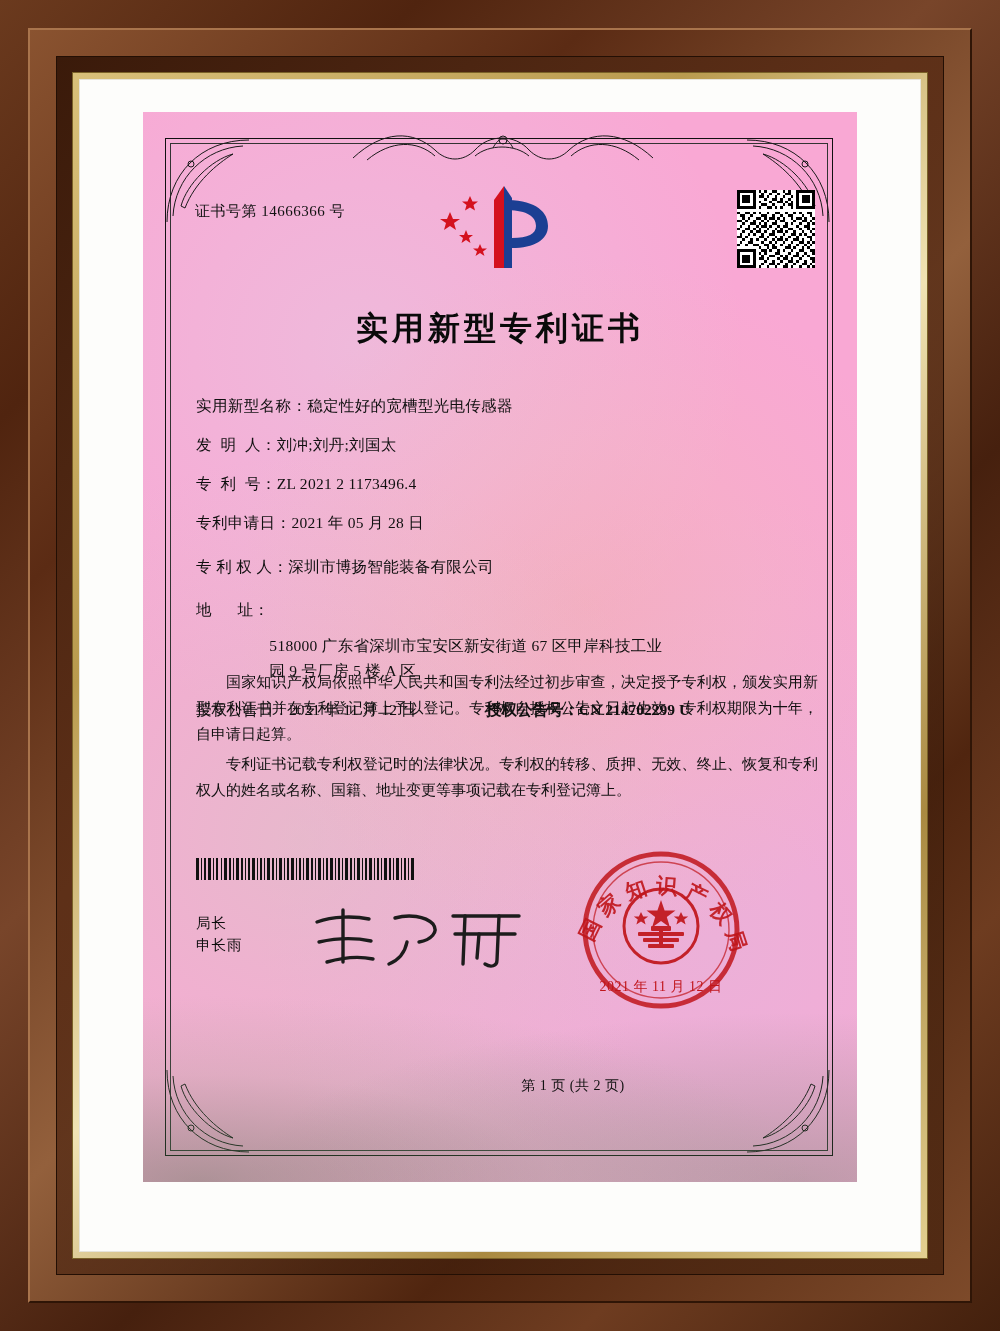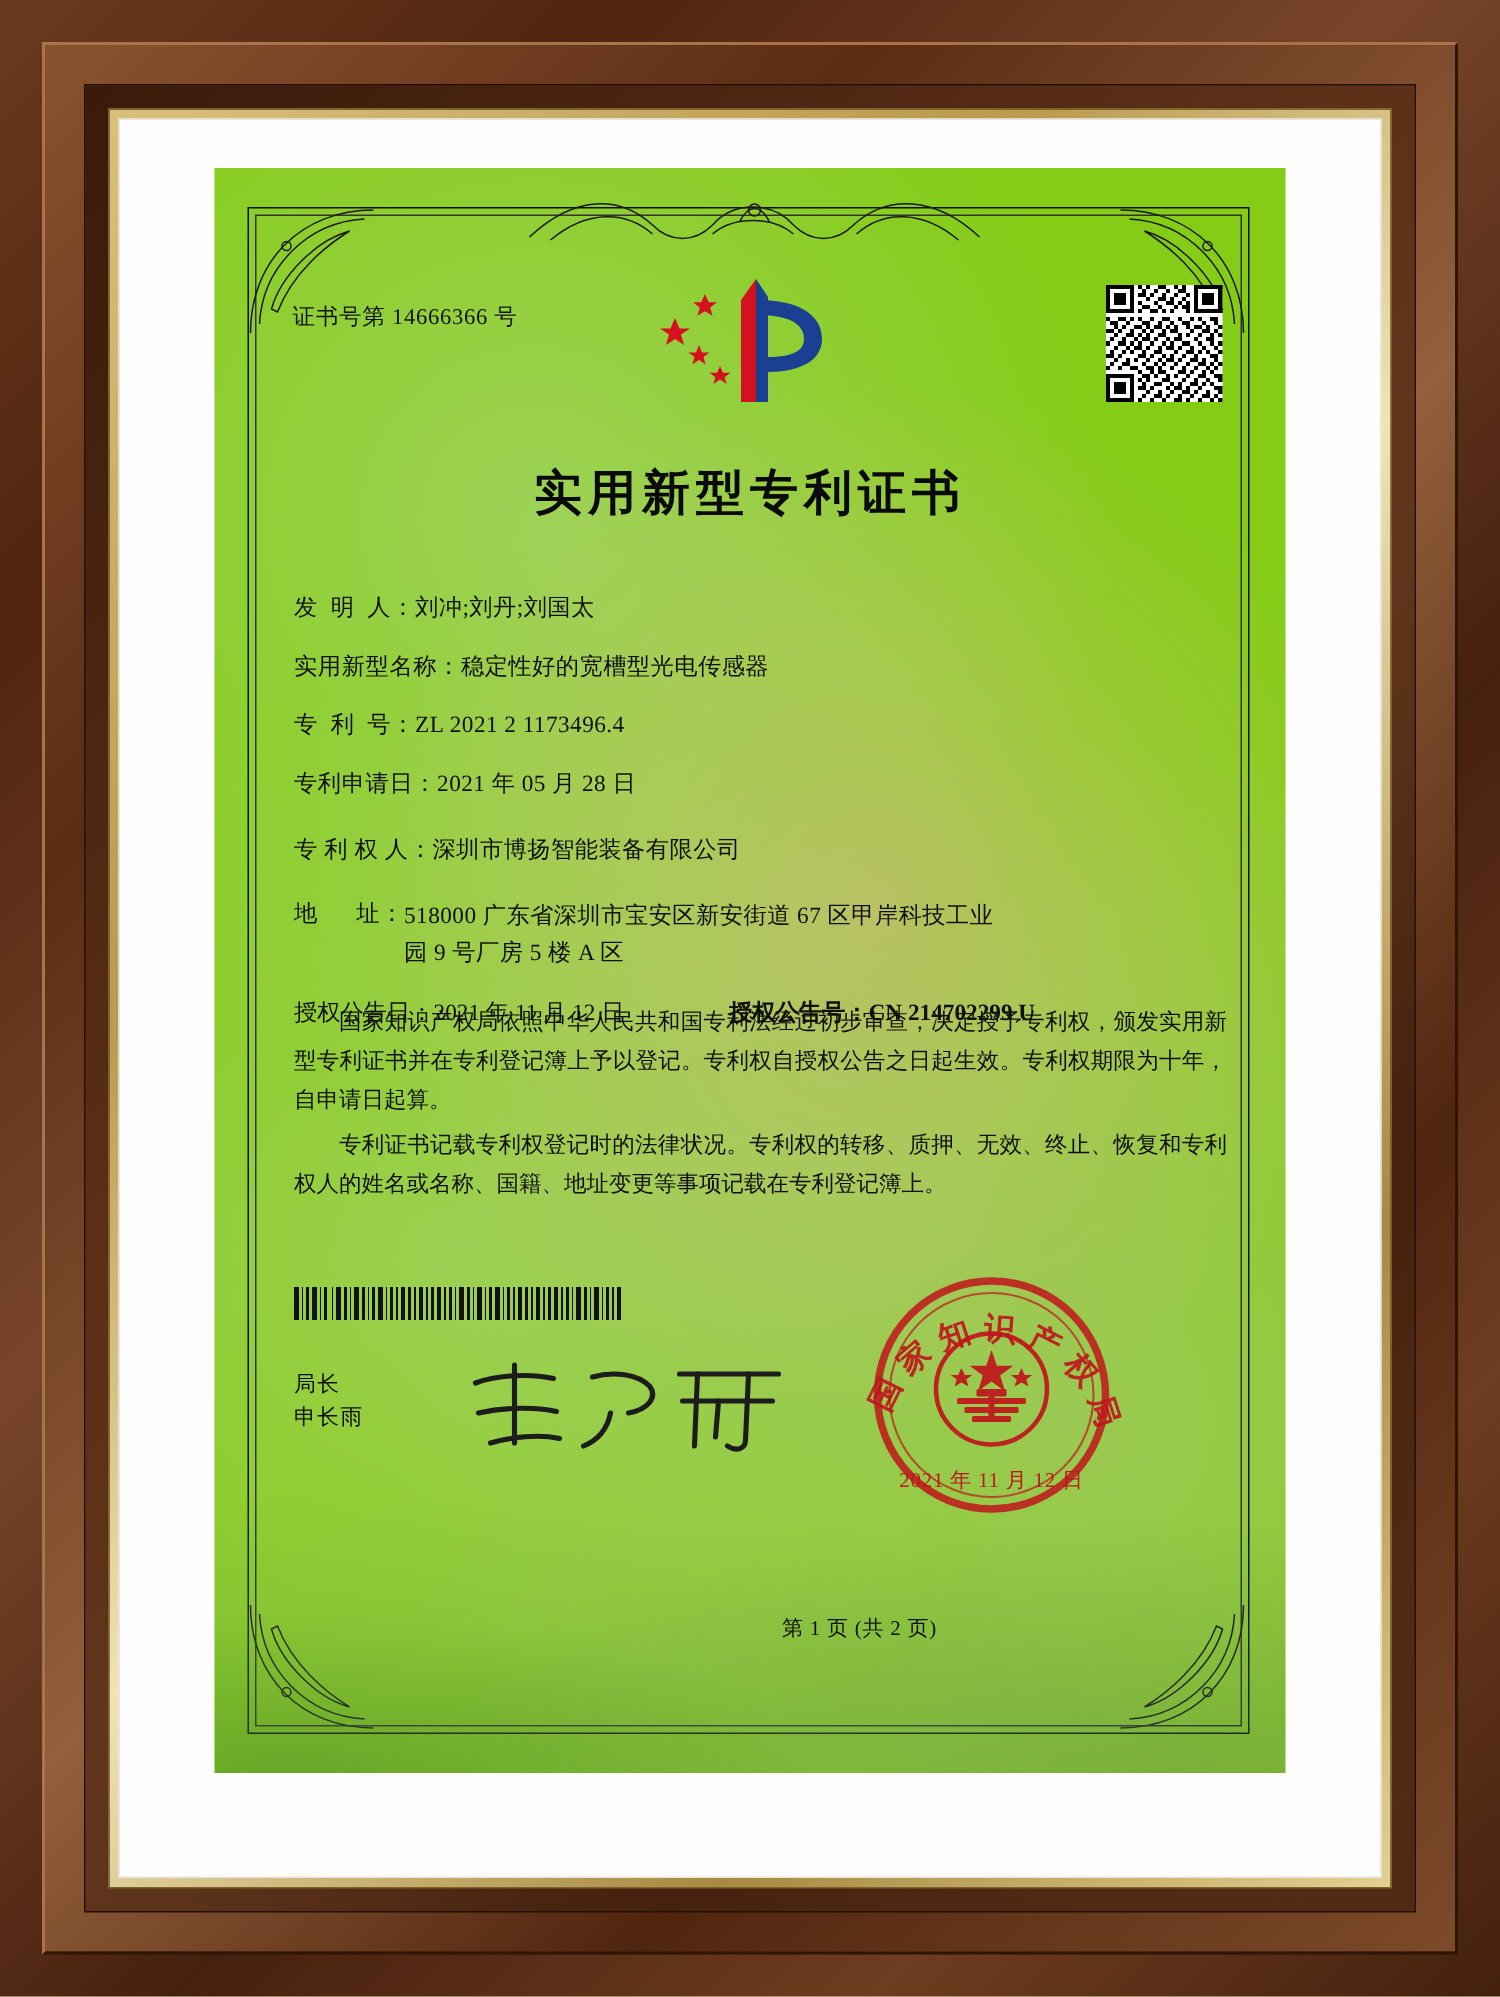--- a/index.html
+++ b/index.html
@@ -58,21 +58,21 @@
     box-sizing: border-box;
     background: #fdfdfb;
     border: 1px solid #e6e4dc;
   }
 
   
   .paper {
     position: absolute;
     left: 143px; top: 112px;
     width: 714px; height: 1070px;
-    background: #84cc16;
+    background: #f9a8d4;
     overflow: hidden;
   }
   
   .paper::before {
     content: "";
     position: absolute;
     left: 0; top: 0; right: 0; bottom: 0;
     background:
       radial-gradient(circle at 62% 46%, rgba(240,180,170,0.45) 0%, rgba(240,190,175,0.25) 22%, rgba(255,255,255,0) 48%),
       radial-gradient(circle at 22% 68%, rgba(200,215,190,0.35) 0%, rgba(255,255,255,0) 42%),
@@ -171,21 +171,21 @@
   }
   .f-label {
     flex: 0 0 auto;
     white-space: pre;
     letter-spacing: 0.4px;
   }
   .f-value {
     flex: 1 1 auto;
     letter-spacing: 0.3px;
   }
-  .f-value.wrap { line-height: 1.6; }
+  .f-value.wrap { line-height: 1.6; margin-top: 35px; }
 
   .row-inline {
     display: flex;
     align-items: flex-start;
     margin-bottom: 30px;
   }
   .row-inline .seg-a { width: 290px; white-space: nowrap; }
   .row-inline .seg-b { white-space: nowrap; font-weight: bold; }
 
   .paras {
@@ -562,27 +562,27 @@
           <rect x="26" y="28" width="1" height="1"></rect>
           <rect x="28" y="28" width="1" height="1"></rect>
       </g>
     </svg>
 
     <div class="title">实用新型专利证书</div>
 
     <div class="fields">
 
       <div class="field-row">
+        <span class="f-label">实用新型名称：</span>
+        <span class="f-value">稳定性好的宽槽型光电传感器</span>
+      </div>
+
+      <div class="field-row">
         <span class="f-label">发  明  人：</span>
         <span class="f-value">刘冲;刘丹;刘国太</span>
-      </div>
-
-      <div class="field-row">
-        <span class="f-label">实用新型名称：</span>
-        <span class="f-value">稳定性好的宽槽型光电传感器</span>
       </div>
 
       <div class="field-row">
         <span class="f-label">专  利  号：</span>
         <span class="f-value">ZL 2021 2 1173496.4</span>
       </div>
 
       <div class="field-row">
         <span class="f-label">专利申请日：</span>
         <span class="f-value">2021 年 05 月 28 日</span>

